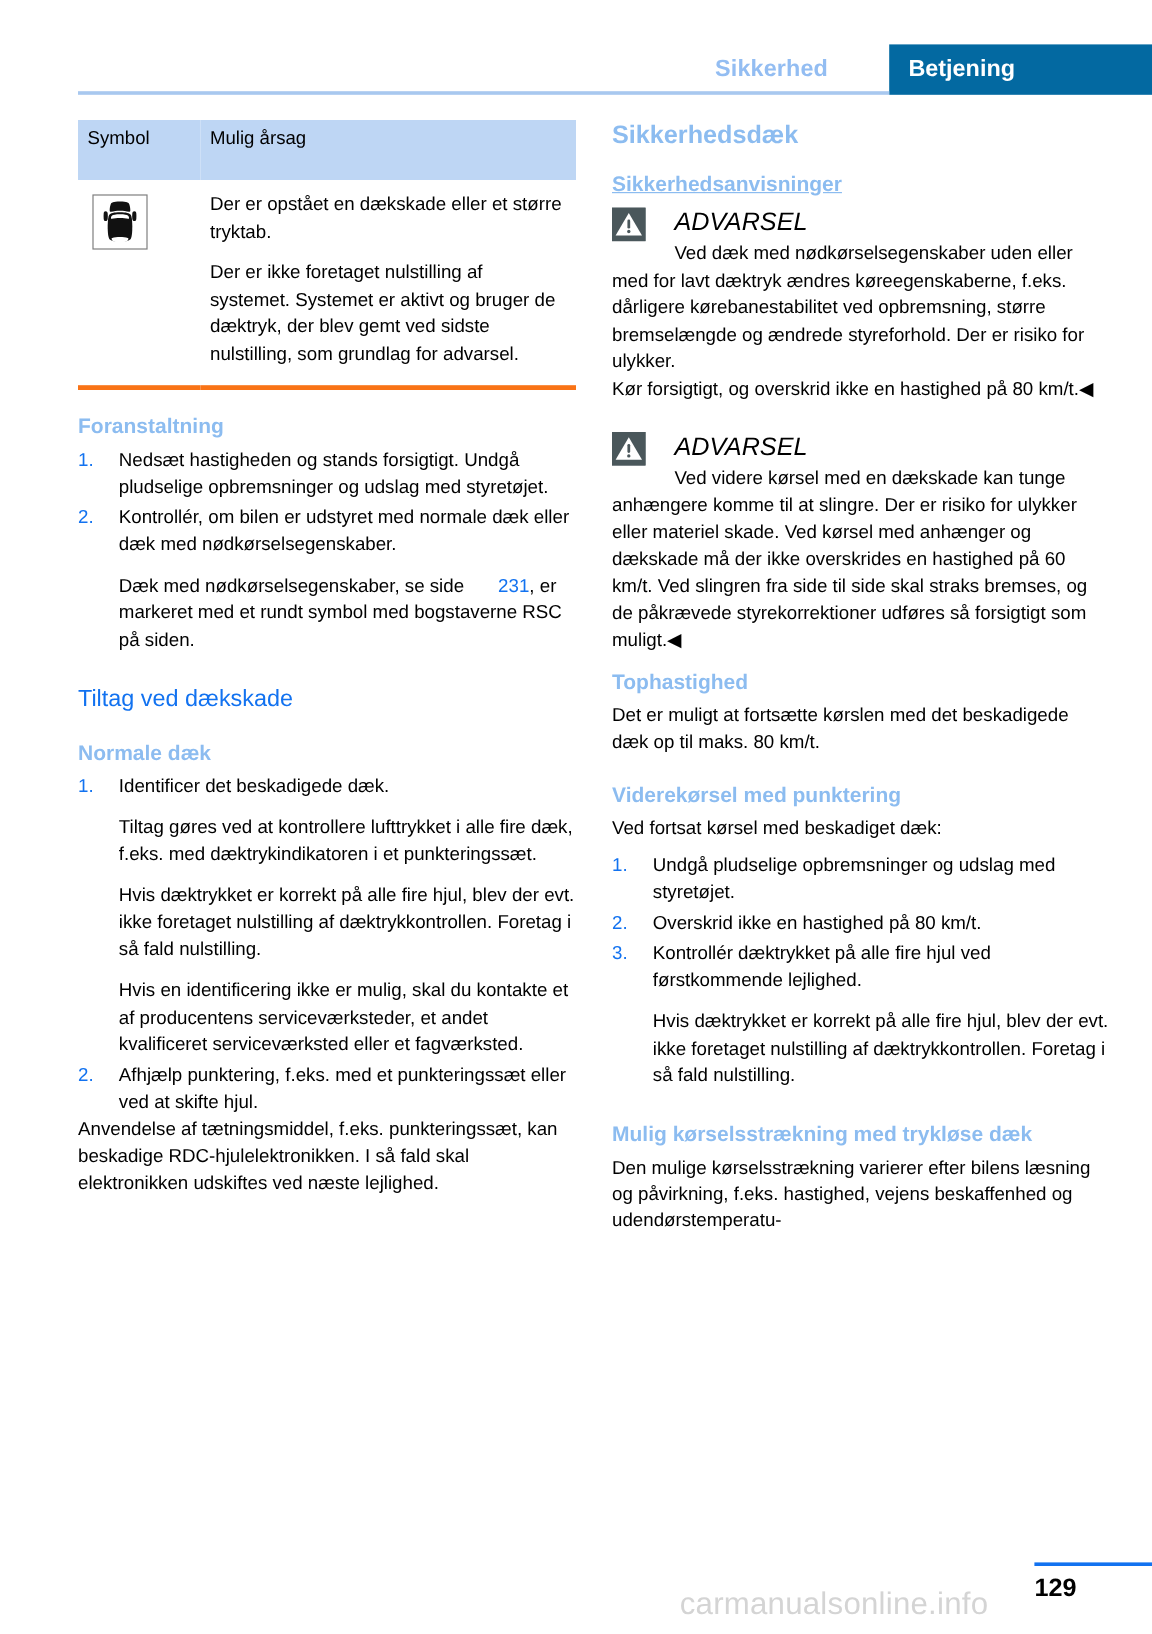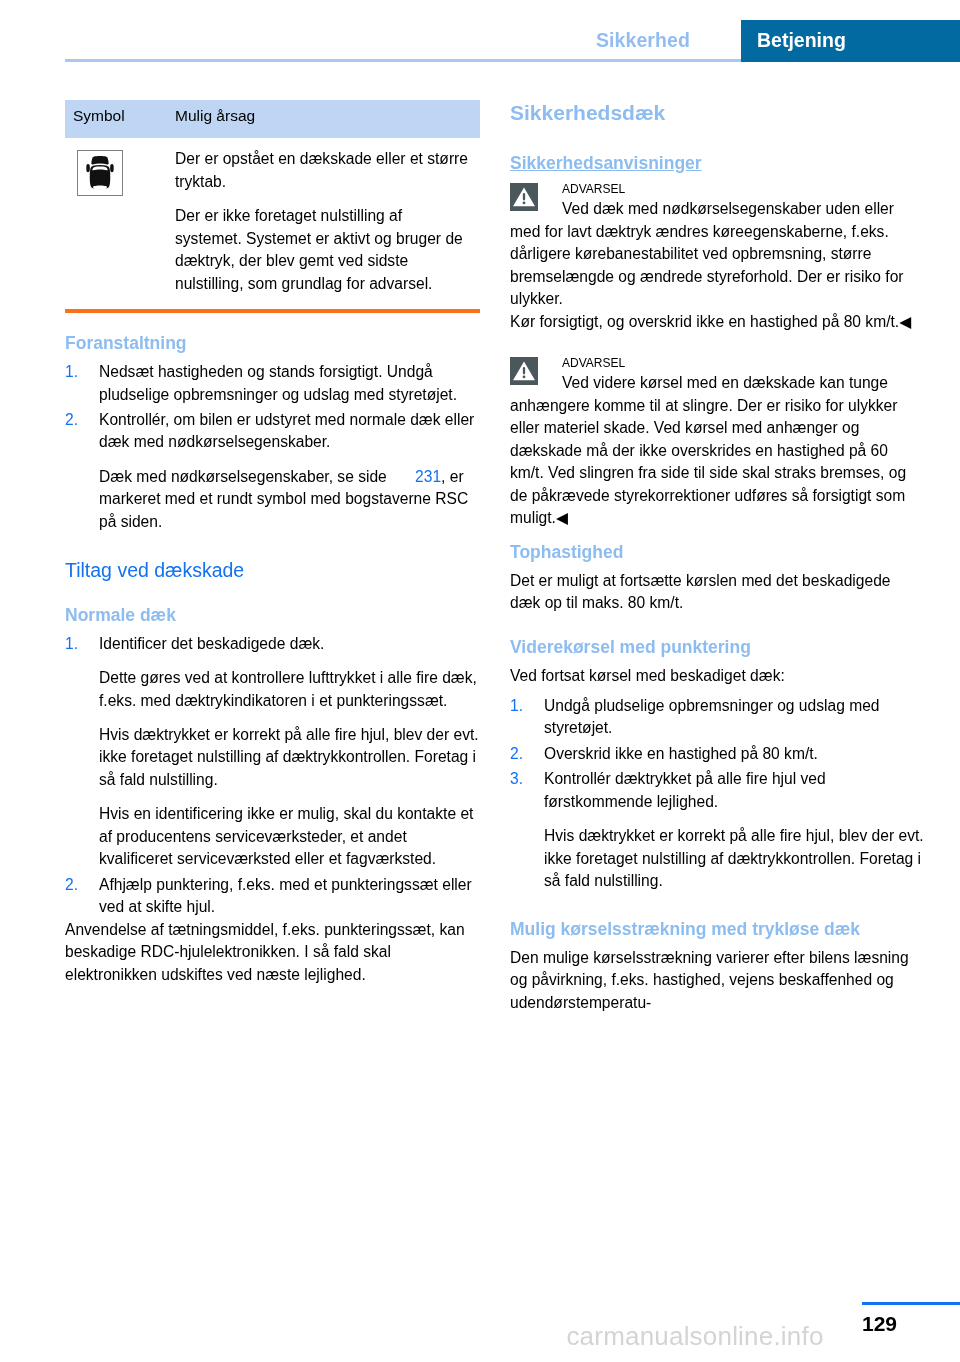--- a/index.html
+++ b/index.html
@@ -9,21 +9,21 @@
     font-family:"Liberation Sans", sans-serif;
     color:#000000;
     -webkit-font-smoothing:antialiased;
     position:relative;
     overflow:hidden;
   }
   .page{position:relative;width:960px;height:1362px;}
 
   
   .header{
-    position:absolute;left:0;top:0;width:960px;height:62px;border-radius:27px;
+    position:absolute;left:0;top:17px;width:960px;height:62px;border-radius:27px;
   }
   .header-rule{
     position:absolute;left:65px;top:59px;width:676px;height:3px;
     background:#a8c8ef;
   }
   .hdr-chapter{
     position:absolute;right:270px;top:29px;
     font-size:19.5px;font-weight:bold;color:#93bdf2;
     letter-spacing:0.1px;white-space:nowrap;
   }
@@ -39,21 +39,21 @@
   
   .col{position:absolute;top:100px;width:415px;}
   .col-left{left:65px;}
   .col-right{left:510px;}
 
   
   .tbl{width:415px;border-collapse:collapse;margin:0 0 6px 0;}
   .tbl .hdr-row td{
     background:#bed6f4;
     font-size:15.5px;
-    padding:6px 8px 13px 8px;
+    padding:6px 8px 25px 8px;
     vertical-align:middle;
     line-height:1.25;
   }
   .tbl td.c-sym{width:86px;}
   .tbl .body-row td{
     vertical-align:top;
     padding:10px 8px 14px 8px;
     border-bottom:4px solid #f97316;
     font-size:15.6px;
     line-height:1.44;
@@ -72,21 +72,21 @@
     margin:26px 0 13px 0;line-height:1.2;
   }
   h3.h-lblue{
     font-size:17.5px;font-weight:bold;color:#8cbcf0;
     margin:22px 0 7px 0;line-height:1.2;
   }
   h3.h-lblue.tight{margin-top:20px;}
   h3.h-lblue.first{margin-top:0;text-decoration:underline;}
   h2.h-lblue-big{
     font-size:21px;font-weight:bold;color:#8cbcf0;
-    margin:0 0 28px 0;line-height:1.2;
+    margin:0 0 18px 0;line-height:1.2;
   }
 
   
   p.t{
     font-size:15.6px;line-height:1.44;margin:0 0 0 0;
     text-align:left;
   }
   p.t + p.t{margin-top:12px;}
   .link{color:#1272f0;margin-left:24px;}
 
@@ -106,21 +106,21 @@
 
   
   .warn{position:relative;padding-left:0;margin-top:6px;}
   .warn-ico{
     position:absolute;left:0;top:2px;
     width:28px;height:28px;background:#4a575b;
     display:block;
   }
   .warn-ico svg{display:block;}
   .warn-title{
-    font-size:12px;line-height:1.44;margin:0 0 0 52px;
+    font-size:21px;line-height:1.44;margin:0 0 0 52px;font-style:italic;
   }
   .warn-body{
     font-size:15.6px;line-height:1.44;margin:0;
     text-indent:52px;
   }
   .after-warn{margin-top:13px;}
 
   
   .footer{position:absolute;left:0;top:1290px;width:960px;height:72px;}
   .footer-rule{
@@ -200,21 +200,21 @@
     </ol>
 
     <h2 class="h-blue">Tiltag ved dækskade</h2>
 
     <h3 class="h-lblue">Normale dæk</h3>
 
     <ol class="steps">
       <li>
         <span class="num">1.</span>
         <p class="t">Identificer det beskadigede dæk.</p>
-        <p class="t">Dette gøres ved at kontrollere lufttrykket i alle fire dæk, f.eks. med dæktrykindikatoren i et punkteringssæt.</p>
+        <p class="t">Tiltag gøres ved at kontrollere lufttrykket i alle fire dæk, f.eks. med dæktrykindikatoren i et punkteringssæt.</p>
         <p class="t">Hvis dæktrykket er korrekt på alle fire hjul, blev der evt. ikke foretaget nulstilling af dæktrykkontrollen. Foretag i så fald nulstilling.</p>
         <p class="t">Hvis en identificering ikke er mulig, skal du kontakte et af producentens serviceværksteder, et andet kvalificeret serviceværksted eller et fagværksted.</p>
       </li>
       <li>
         <span class="num">2.</span>
         <p class="t">Afhjælp punktering, f.eks. med et punkteringssæt eller ved at skifte hjul.</p>
       </li>
     </ol>
 
     <p class="t p-gap">Anvendelse af tætningsmiddel, f.eks. punkteringssæt, kan beskadige RDC-hjulelektronikken. I så fald skal elektronikken udskiftes ved næste lejlighed.</p>

